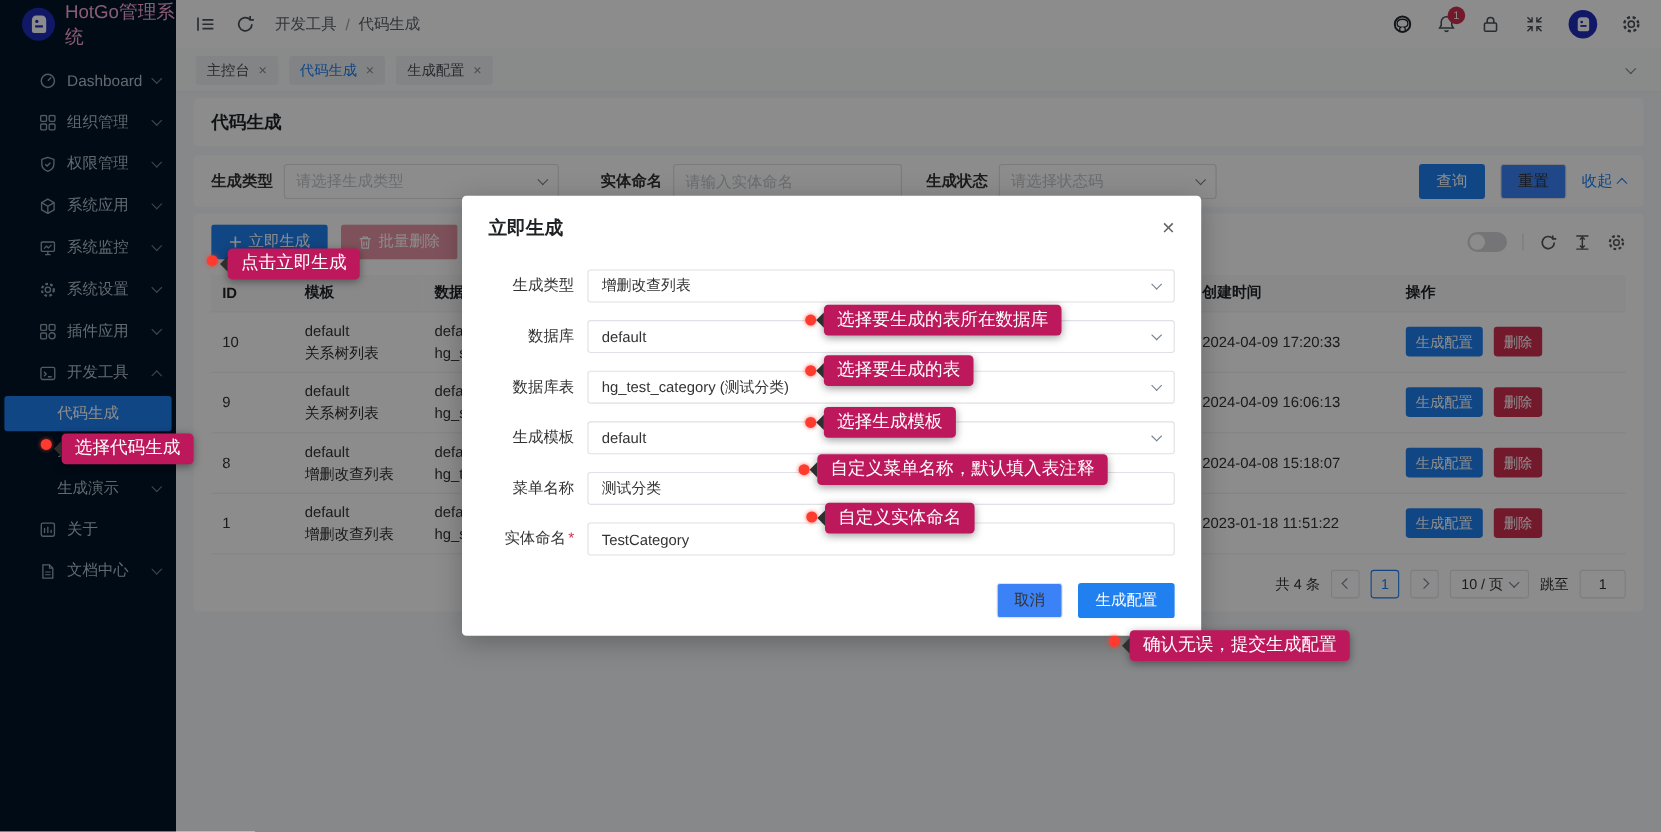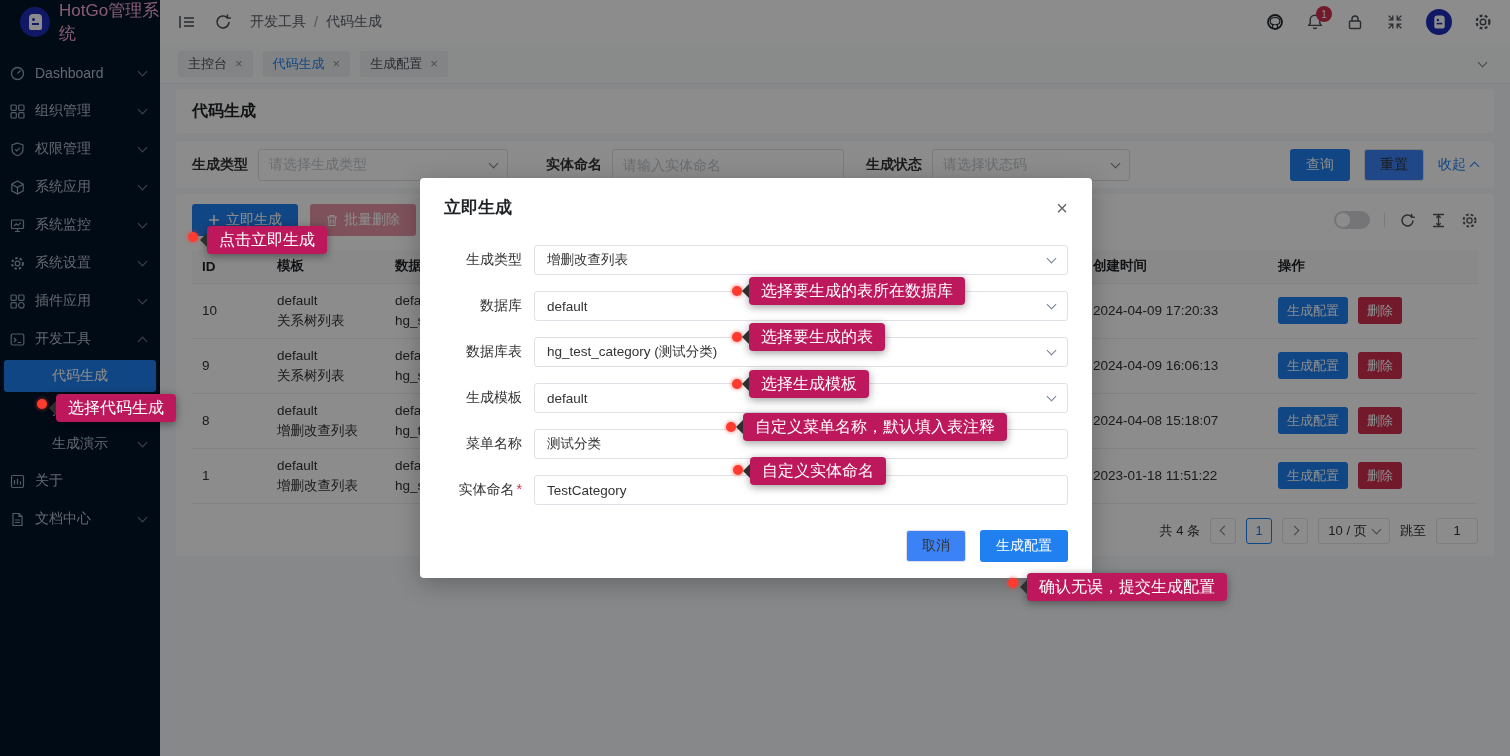--- a/index.html
+++ b/index.html
@@ -8,21 +8,21 @@
 
   
   .sidebar { position:absolute; left:0; top:0; width:160px; height:756px; background:#001428; z-index:1; }
   .logo-row { height:44px; display:flex; align-items:center; padding-left:20px; gap:9px; }
   .logo-circle { width:30px; height:30px; border-radius:50%; background:#1f2ebc; display:flex; align-items:center; justify-content:center; flex:none; }
   .logo-glyph { width:13px; height:16px; background:#fff; border-radius:4px 4px 2px 2px; position:relative; }
   .logo-glyph:before { content:""; position:absolute; left:3px; top:4px; width:3px; height:3px; background:#1f2ebc; border-radius:50%; }
   .logo-glyph:after { content:""; position:absolute; left:3px; top:9px; width:7px; height:2px; background:#1f2ebc; }
   .logo-title { color:#f9a8d4; font-size:17px; }
   .menu { margin-top:10px; }
-  .m-item { height:38px; display:flex; align-items:center; padding:0 14px 0 10px; color:#b4bfcc; font-size:14px; cursor:pointer; }
+  .m-item { height:38px; display:flex; align-items:center; padding:0 14px 0 36px; color:#b4bfcc; font-size:14px; cursor:pointer; }
   .m-item .mi { width:15px; height:15px; margin-right:10px; flex:none; opacity:.85; }
   .m-item .lbl { flex:1; }
   .chev { width:7px; height:7px; border-right:1.4px solid #76808e; border-bottom:1.4px solid #76808e; transform:rotate(45deg); margin-top:-3px; flex:none; }
   .chev.up { transform:rotate(-135deg); margin-top:4px; }
   .sub-item { height:32px; display:flex; align-items:center; padding-left:48px; color:#b4bfcc; font-size:14px; margin:2px 4px; border-radius:3px; cursor:pointer; }
   .sub-item.active { background:#2080f0; color:#fff; }
   .sub-item .lbl { flex:1; }
   .sub-item .chev { margin-right:10px; }
 
   
@@ -47,21 +47,21 @@
   .card { background:#fff; border-radius:4px; }
   .title-card { height:44px; display:flex; align-items:center; padding:0 16px; }
   .page-title { font-size:16px; font-weight:bold; color:#1f2225; }
   .filter-card { margin-top:8px; height:47px; display:flex; align-items:center; padding:0 16px; gap:10px; }
   .f-label { font-size:14px; color:#333; font-weight:bold; flex:none; }
   .f-ctrl { height:32px; border:1px solid #e0e0e6; border-radius:3px; background:#fff; display:flex; align-items:center; padding:0 10px; color:#c2c7cc; font-size:14px; }
   .f-ctrl .chev { margin-left:auto; }
   .f-ctrl input { border:none; outline:none; width:100%; font-size:14px; font-family:inherit; color:#333; }
   .f-ctrl input::placeholder { color:#c2c7cc; }
   .sel-type { width:250px; margin-right:28px; }
-  .sel-entity { width:232px; margin-right:12px; }
+  .sel-entity { width:208px; margin-right:12px; }
   .sel-status { width:198px; }
   .f-btns { margin-left:auto; display:flex; align-items:center; gap:14px; }
   .btn { height:32px; border-radius:3px; display:inline-flex; align-items:center; justify-content:center; padding:0 15px; font-size:14px; cursor:pointer; border:1px solid transparent; }
   .btn-primary { background:#2080f0; color:#fff; }
   .btn-default { background:#3b82f6; border-color:#e0e0e6; color:#333; }
   .link-collapse { color:#2080f0; font-size:14px; display:flex; align-items:center; gap:5px; cursor:pointer; }
   .link-collapse .chev { border-color:#2080f0; }
 
   .table-card { margin-top:6px; padding:10px 16px 12px; }
   .tc-toolbar { display:flex; align-items:center; }

